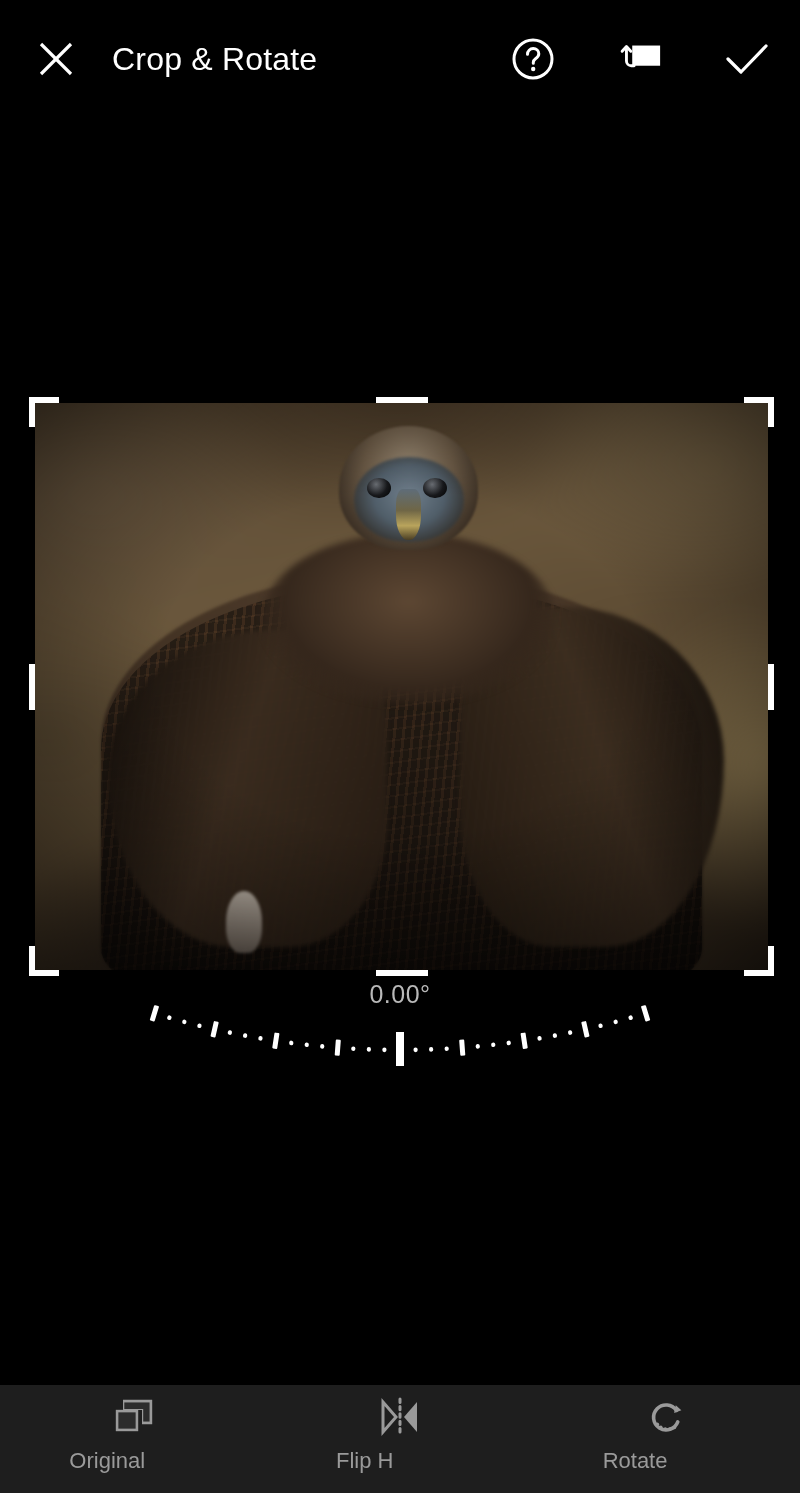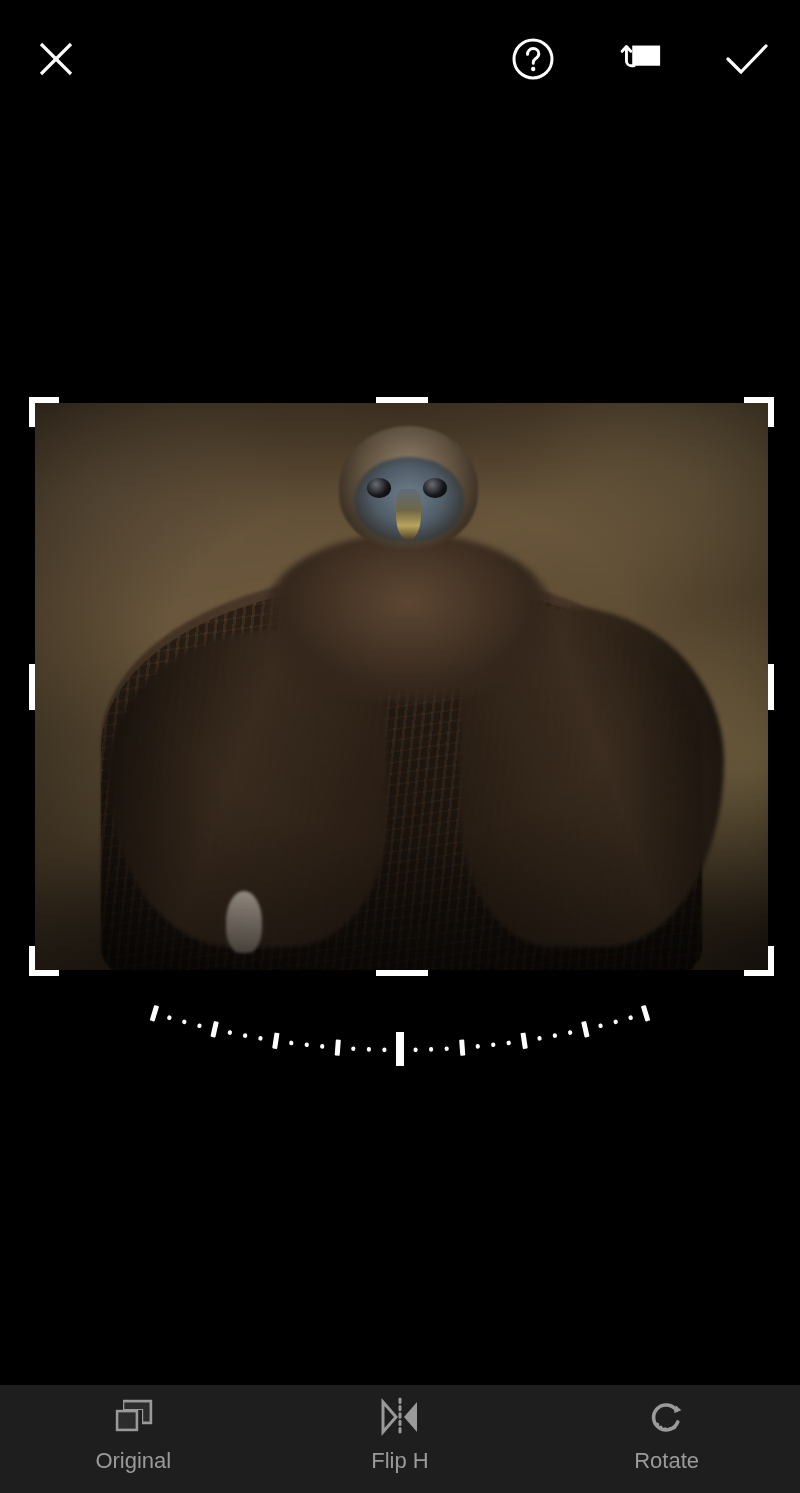--- a/index.html
+++ b/index.html
@@ -167,40 +167,41 @@
   #dial svg { position:absolute; left:0; top:0; }
 
   
   #toolbar {
     position:absolute; left:0; top:1385px; width:800px; height:108px;
     background:#1e1e1e;
     display:flex; align-items:flex-start; justify-content:space-around;
     padding-top:12px;
   }
   .tool {
-    width:128px; display:flex; flex-direction:column; align-items:center;
+    width:128px; display:flex; flex-direction:column; 
     gap:11px; cursor:pointer;
   }
   .tool .ticon { height:40px; display:flex; align-items:center; justify-content:center; }
   .tool .tlabel { color:#9a9a9a; font-size:22px; white-space:nowrap; }
 </style>
 </head>
 <body>
 
 <div id="app">
 
   <div id="header">
 
     <div id="close-btn">
       <svg width="40" height="40" viewBox="0 0 40 40">
         <line x1="5" y1="5" x2="35" y2="35" stroke="#fff" stroke-width="3.2"></line>
         <line x1="35" y1="5" x2="5" y2="35" stroke="#fff" stroke-width="3.2"></line>
       </svg>
     </div>
 
+    <div id="header-title">Crop &amp; Rotate</div>
 
     <div id="help-btn" class="hdr-icon">
       <svg width="46" height="46" viewBox="0 0 46 46">
         <circle cx="23" cy="23" r="19" fill="none" stroke="#fff" stroke-width="3"></circle>
         <path d="M17.5 18.2c0-3.2 2.5-5.6 5.7-5.6 3.2 0 5.6 2.2 5.6 5.2 0 2.6-1.6 3.8-3.3 5-1.5 1.1-2.2 1.9-2.2 3.6v.8" fill="none" stroke="#fff" stroke-width="3" stroke-linecap="round"></path>
         <circle cx="23.2" cy="33" r="2.2" fill="#fff"></circle>
       </svg>
     </div>
 
     <div id="aspect-btn" class="hdr-icon">
@@ -255,20 +256,21 @@
           <i class="v"></i>
         </div>
 
       <div class="edge e-top"></div>
       <div class="edge e-bottom"></div>
       <div class="edge e-left"></div>
       <div class="edge e-right"></div>
     </div>
 
     <div id="dial">
+      <div id="angle-readout">0.00°</div>
       <svg width="800" height="130" viewBox="0 0 800 130">
         <g id="tickgroup" fill="#ffffff">
             <rect x="643.09" y="35.30" width="5" height="16" rx="1" transform="rotate(-17.00 645.59 43.30)"></rect>
             <rect x="628.55" y="45.41" width="4.2" height="4.6" rx="2.1" transform="rotate(-15.94 630.65 47.71)"></rect>
             <rect x="613.54" y="49.55" width="4.2" height="4.6" rx="2.1" transform="rotate(-14.88 615.64 51.85)"></rect>
             <rect x="598.45" y="53.41" width="4.2" height="4.6" rx="2.1" transform="rotate(-13.81 600.55 55.71)"></rect>
             <rect x="582.89" y="51.29" width="5" height="16" rx="1" transform="rotate(-12.75 585.39 59.29)"></rect>
             <rect x="568.06" y="60.28" width="4.2" height="4.6" rx="2.1" transform="rotate(-11.69 570.16 62.58)"></rect>
             <rect x="552.78" y="63.30" width="4.2" height="4.6" rx="2.1" transform="rotate(-10.63 554.88 65.60)"></rect>
             <rect x="537.44" y="66.03" width="4.2" height="4.6" rx="2.1" transform="rotate(-9.56 539.54 68.33)"></rect>

